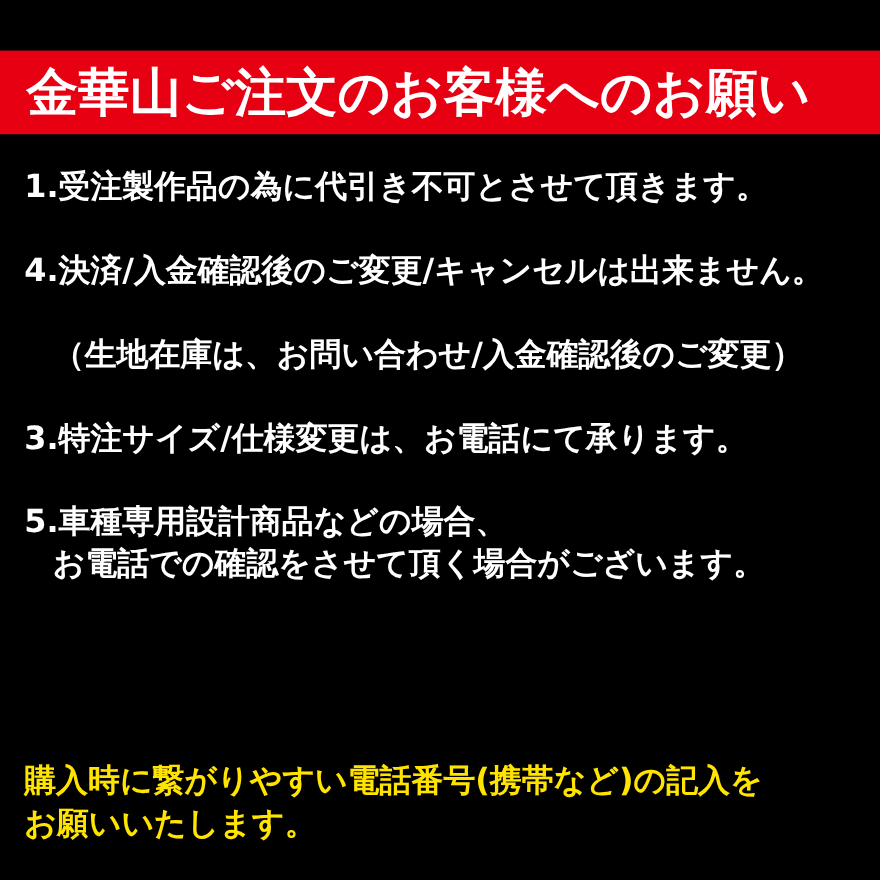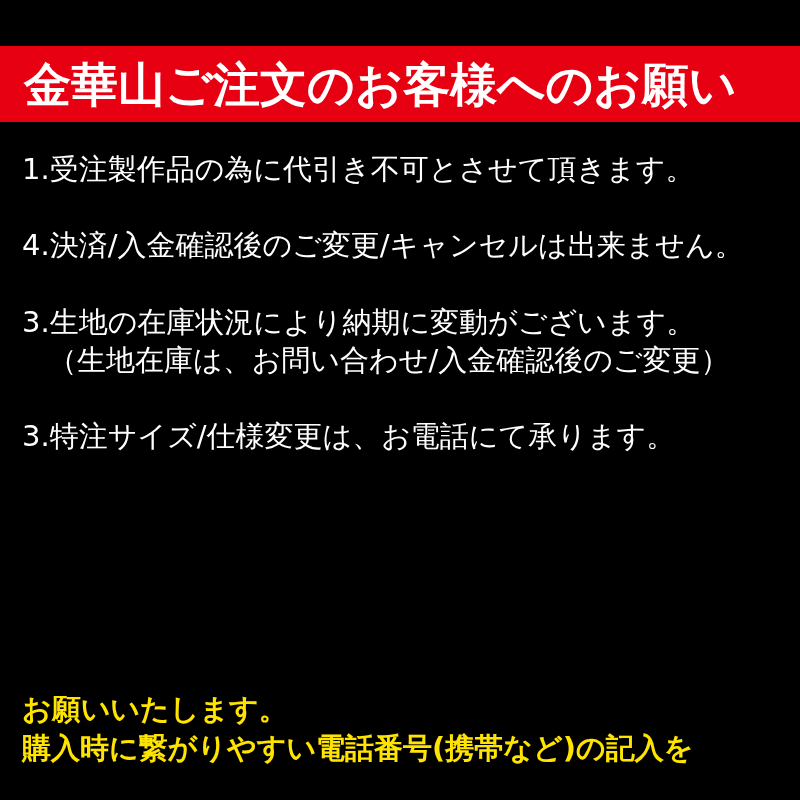--- a/index.html
+++ b/index.html
@@ -42,21 +42,21 @@
   }
   .items {
     position: absolute;
     left: 0;
     top: 150px;
     width: 800px;
   }
   .item {
     color: #ffffff;
     font-size: 29px;
-    font-weight: normal;
+    font-weight: bold;
     line-height: 1.32;
     padding: 0 28px 0 22px;
     margin-bottom: 38px;
     white-space: nowrap;
   }
   .item .line2 {
     display: block;
     padding-left: 26px;
   }
   .footer {
@@ -88,29 +88,32 @@
 
     <div class="item">
       <span>1.受注製作品の為に代引き不可とさせて頂きます。</span>
     </div>
 
     <div class="item">
       <span>4.決済/入金確認後のご変更/キャンセルは出来ません。</span>
     </div>
 
     <div class="item">
-      <span>3.生地の在庫状況により納期に変動がございます。</span>
       <span class="line2">（生地在庫は、お問い合わせ/入金確認後のご変更）</span>
     </div>
 
     <div class="item">
       <span>3.特注サイズ/仕様変更は、お電話にて承ります。</span>
     </div>
 
+    <div class="item">
+      <span>5.車種専用設計商品などの場合、</span>
+      <span class="line2">お電話での確認をさせて頂く場合がございます。</span>
+    </div>
 
   </div>
 
   <div class="footer">
+    <div class="footer-line">購入時に繋がりやすい電話番号(携帯など)の記入を</div>
     <div class="footer-line">お願いいたします。</div>
-    <div class="footer-line">購入時に繋がりやすい電話番号(携帯など)の記入を</div>
   </div>
 
 </div>
 
 </body></html>

